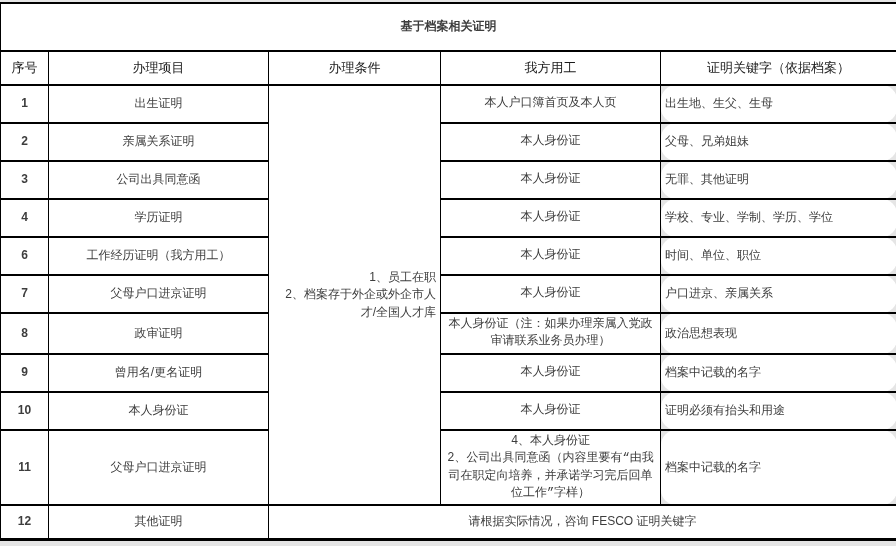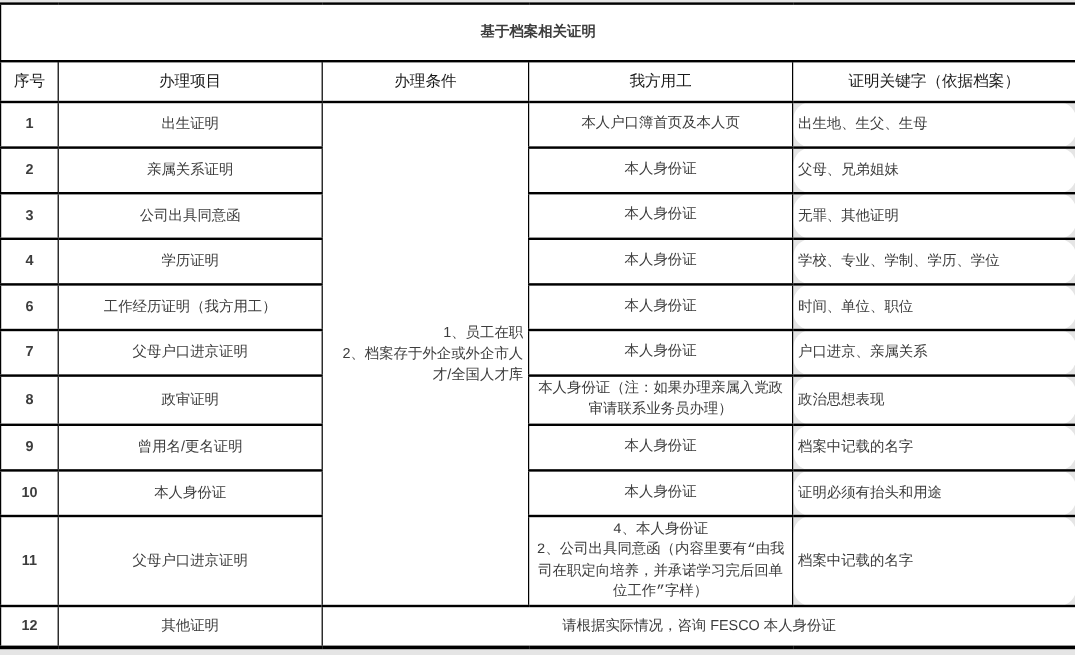--- a/index.html
+++ b/index.html
@@ -173,17 +173,17 @@
       <td class="seq-cell">11</td>
       <td class="item-cell">父母户口进京证明</td>
       <td class="material-cell multiline">4、本人身份证
 2、公司出具同意函（内容里要有“由我司在职定向培养，并承诺学习完后回单位工作”字样）</td>
       <td class="keyword-cell">档案中记载的名字</td>
     </tr>
 
     <tr class="last-row">
       <td class="seq-cell">12</td>
       <td class="item-cell">其他证明</td>
-      <td class="note-cell" colspan="3">请根据实际情况，咨询 FESCO 本人身份证</td>
+      <td class="note-cell" colspan="3">请根据实际情况，咨询 FESCO 证明关键字</td>
     </tr>
   </tbody>
     </table>
 </div>
 
 </body></html>

